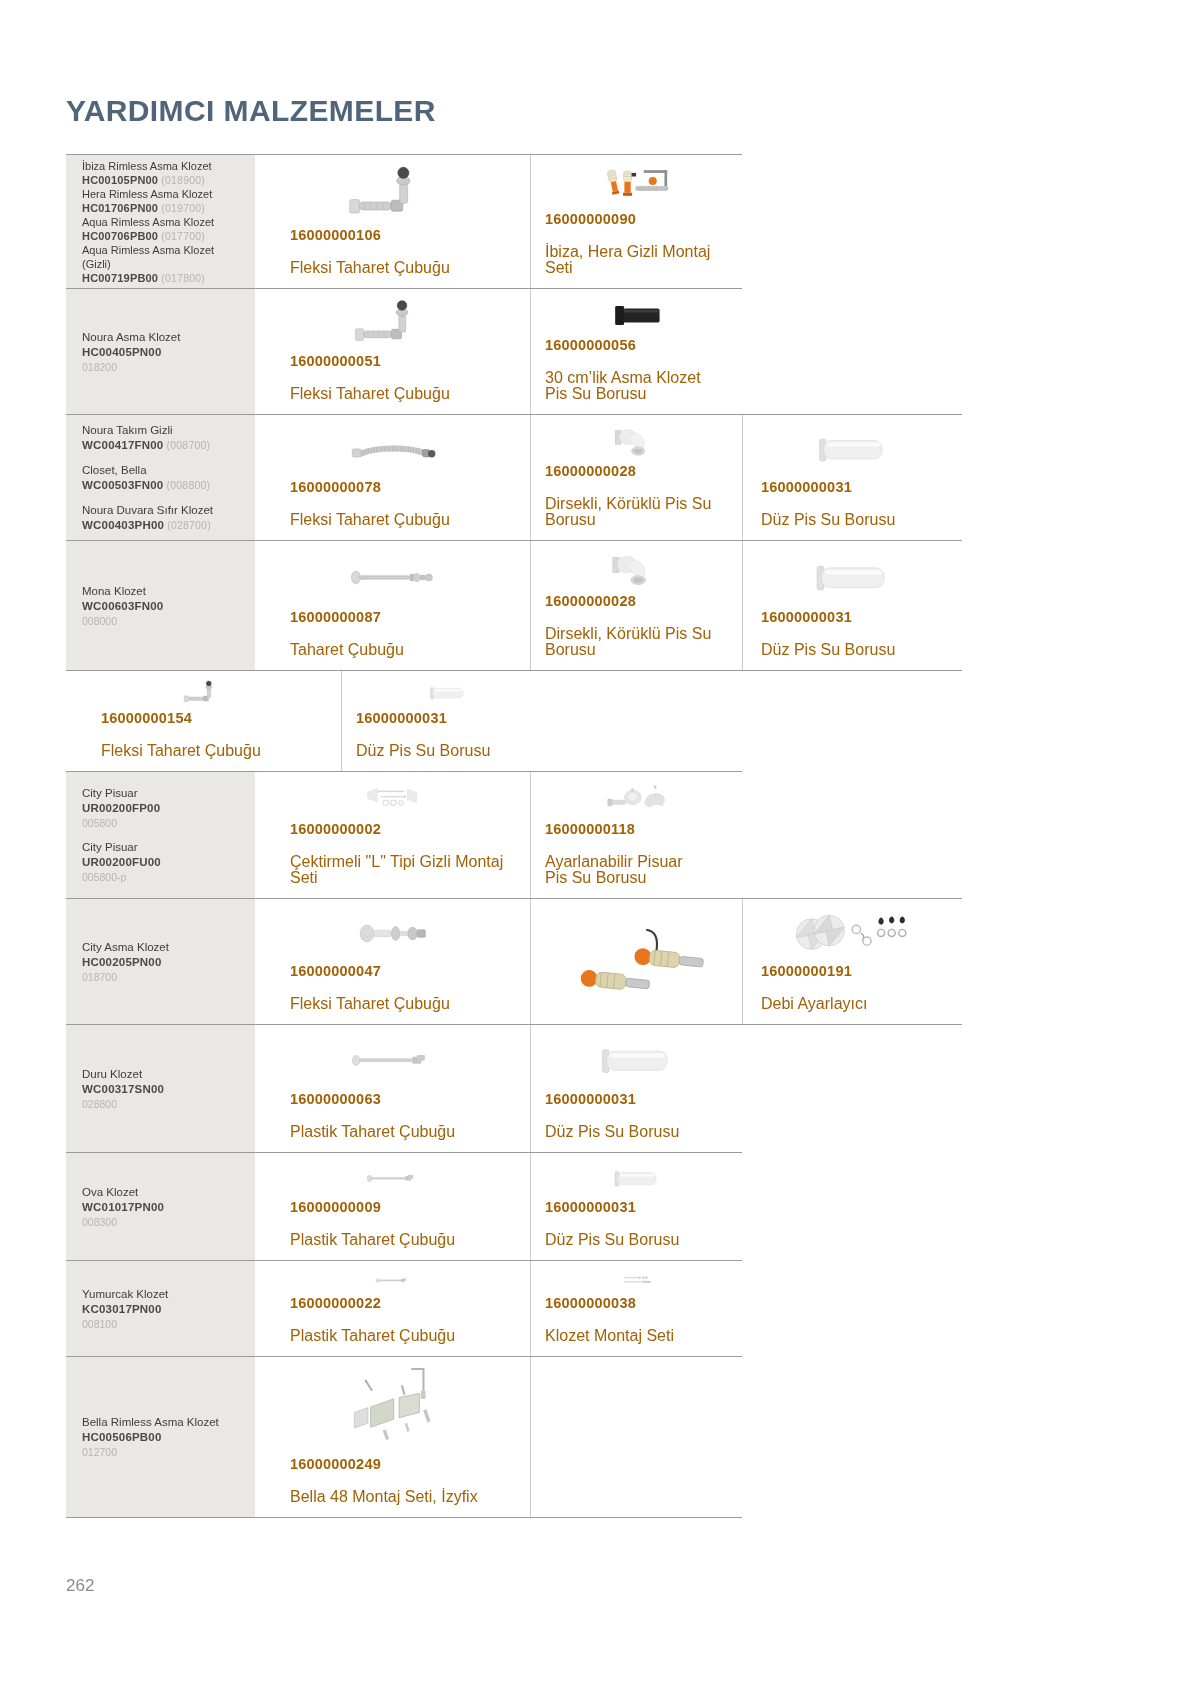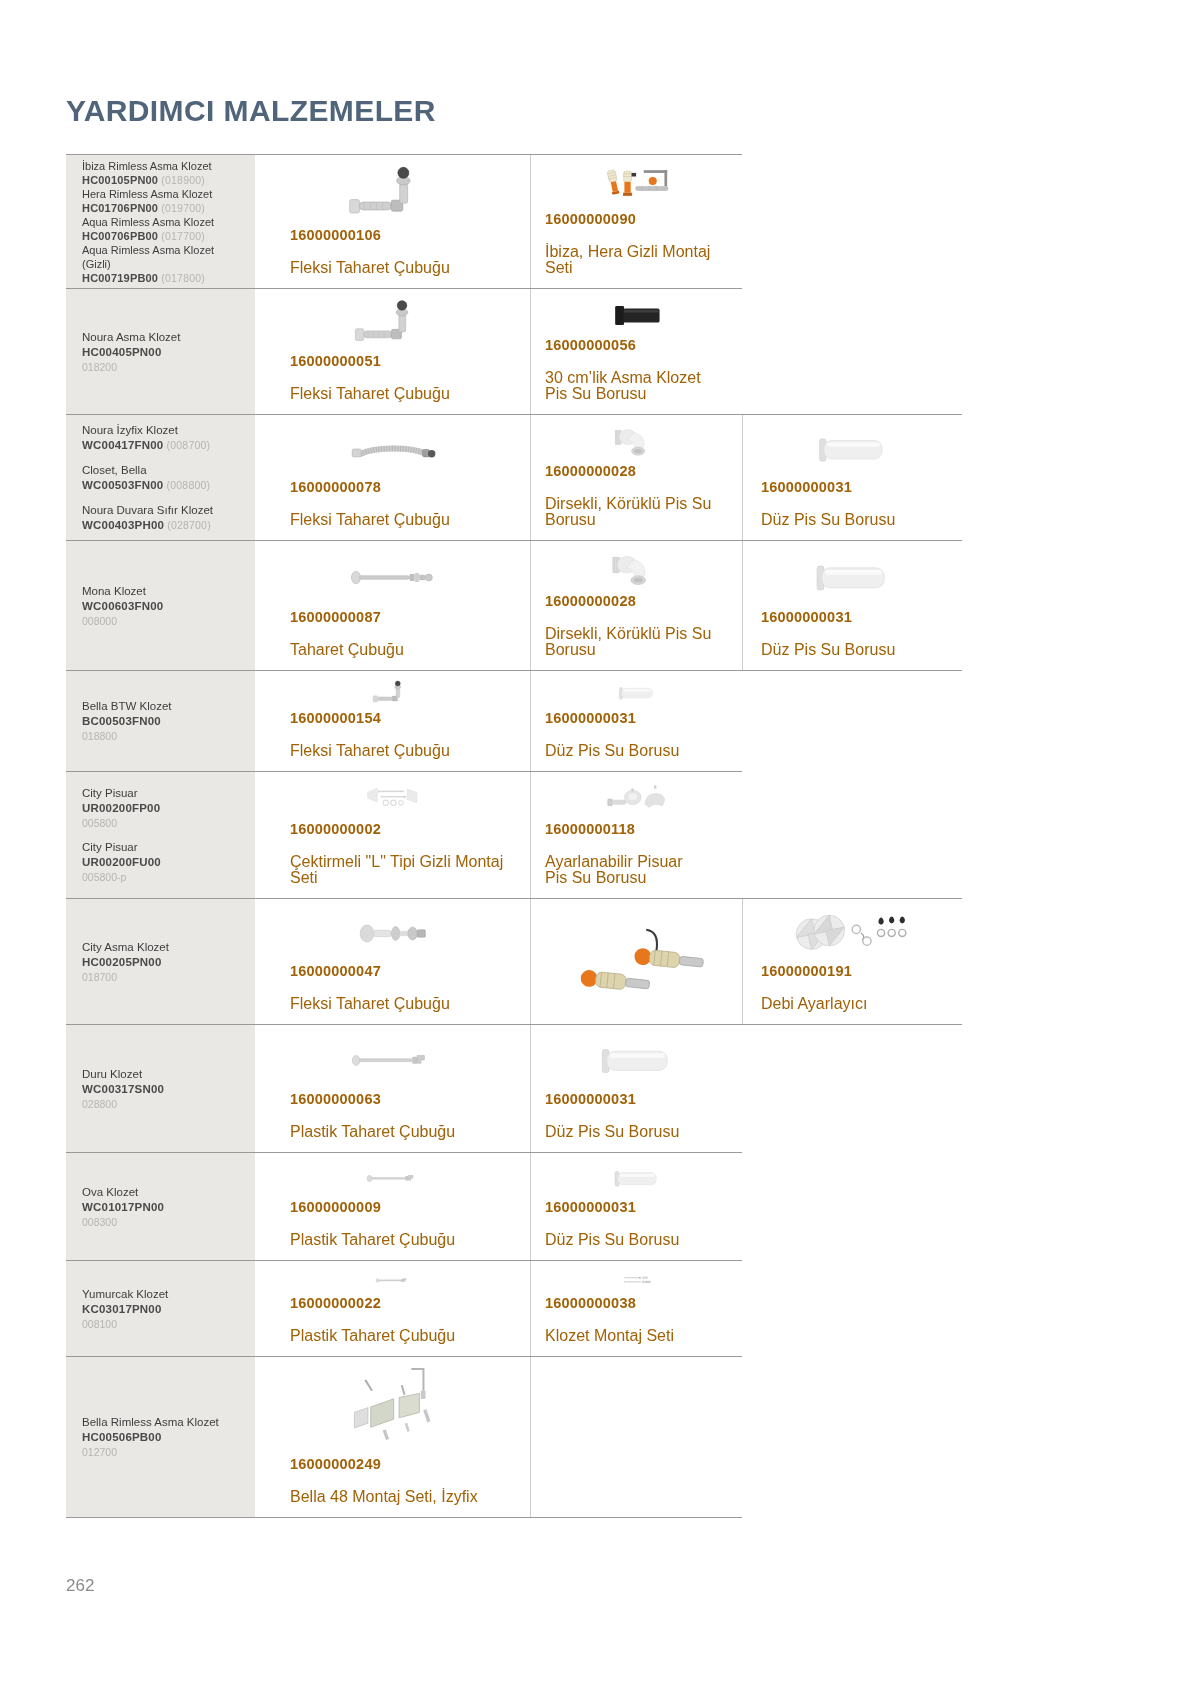--- a/index.html
+++ b/index.html
@@ -161,21 +161,21 @@
           <div class="cell-text">
             <div class="cell-code">16000000056</div>
             <div class="cell-desc">30 cm’lik Asma Klozet<br>Pis Su Borusu</div>
           </div>
         </div>
       </div>
       <div class="sep" style="width: 896px;"></div>
       <div class="row" style="width: 896px; height: 125px;">
         <div class="labelcol">
           <div class="product">
-            <div class="p-name">Noura İzyfix Klozet</div>
+            <div class="p-name">Noura Takım Gizli</div>
             <div class="p-code">WC00417FN00<span class="p-num"> (008700)</span></div>
           </div>
           <div class="product">
             <div class="p-name">Closet, Bella</div>
             <div class="p-code">WC00503FN00<span class="p-num"> (008800)</span></div>
           </div>
           <div class="product">
             <div class="p-name">Noura Duvara Sıfır Klozet</div>
             <div class="p-code">WC00403PH00<span class="p-num"> (028700)</span></div>
           </div>
@@ -277,27 +277,20 @@
             </svg>
           </div>
           <div class="cell-text">
             <div class="cell-code">16000000031</div>
             <div class="cell-desc">Düz Pis Su Borusu</div>
           </div>
         </div>
       </div>
       <div class="sep" style="width: 896px;"></div>
       <div class="row" style="width: 676px; height: 100px;">
-        <div class="labelcol">
-          <div class="product">
-            <div class="p-name">Bella BTW Klozet</div>
-            <div class="p-code">BC00503FN00</div>
-            <div class="p-num-below">018800</div>
-          </div>
-        </div>
         <div class="cell c1">
           <div class="cell-img">
             <svg viewBox="0 0 170 100" width="140" height="82">
               <rect x="14" y="60" width="16" height="22" rx="3" fill="#d8d8d8" stroke="#b5b5b5"></rect>
               <rect x="30" y="64" width="52" height="13" rx="6" fill="#cfcfcf" stroke="#adadad"></rect>
               <line x1="38" y1="64" x2="38" y2="77" stroke="#bdbdbd"></line>
               <line x1="48" y1="64" x2="48" y2="77" stroke="#bdbdbd"></line>
               <line x1="58" y1="64" x2="58" y2="77" stroke="#bdbdbd"></line>
               <line x1="68" y1="64" x2="68" y2="77" stroke="#bdbdbd"></line>
               <rect x="82" y="61" width="19" height="18" rx="3" fill="#bdbdbd" stroke="#9c9c9c"></rect>

